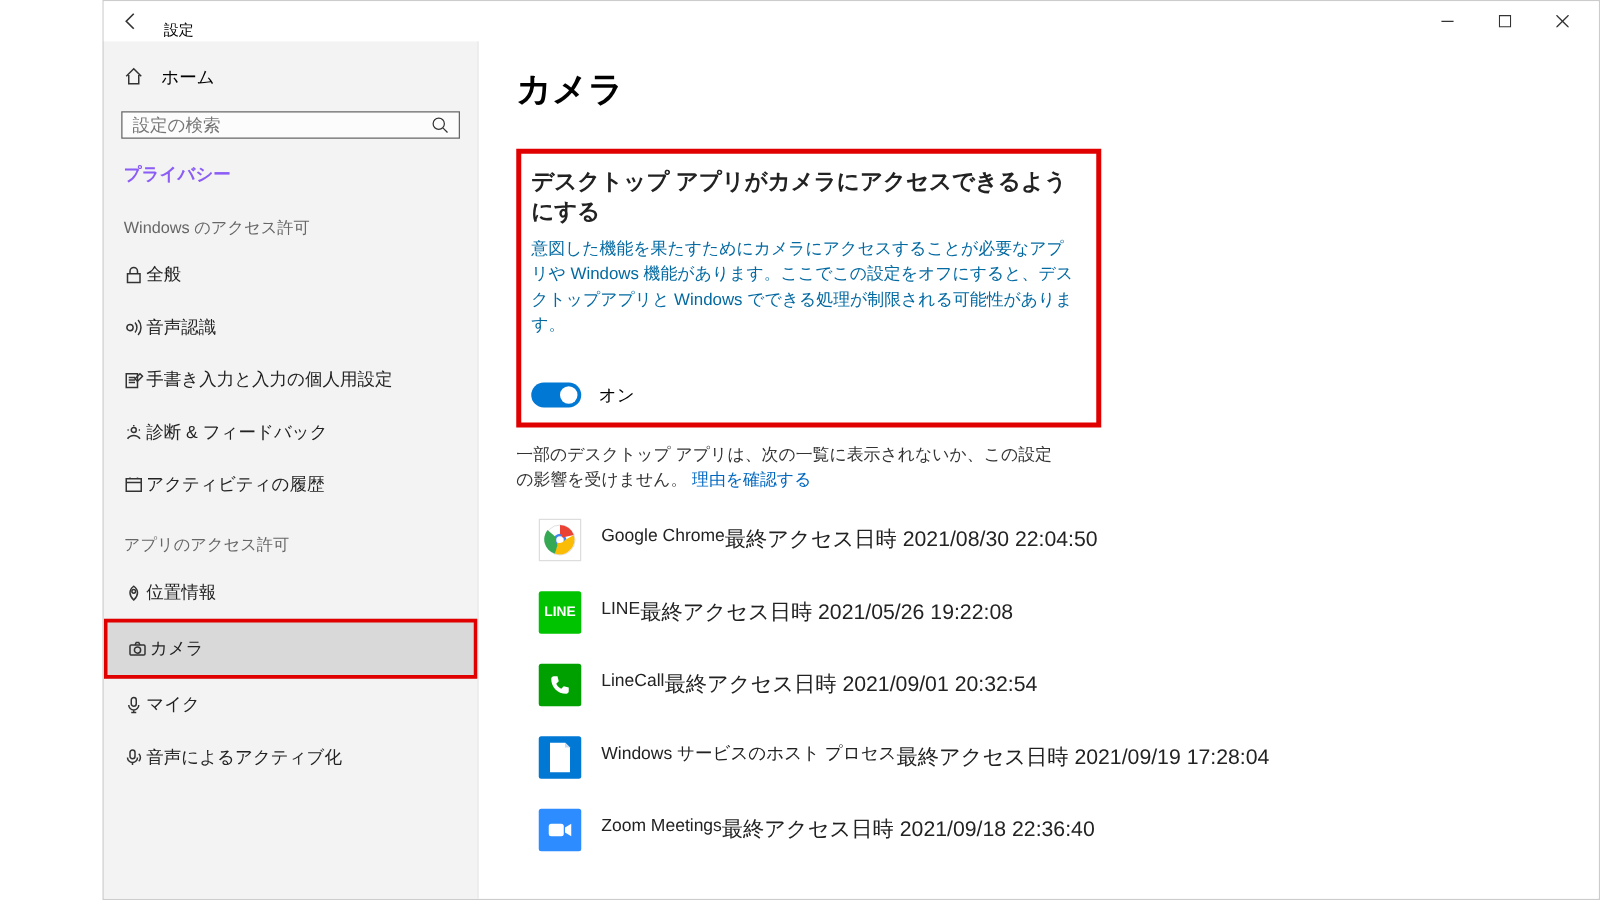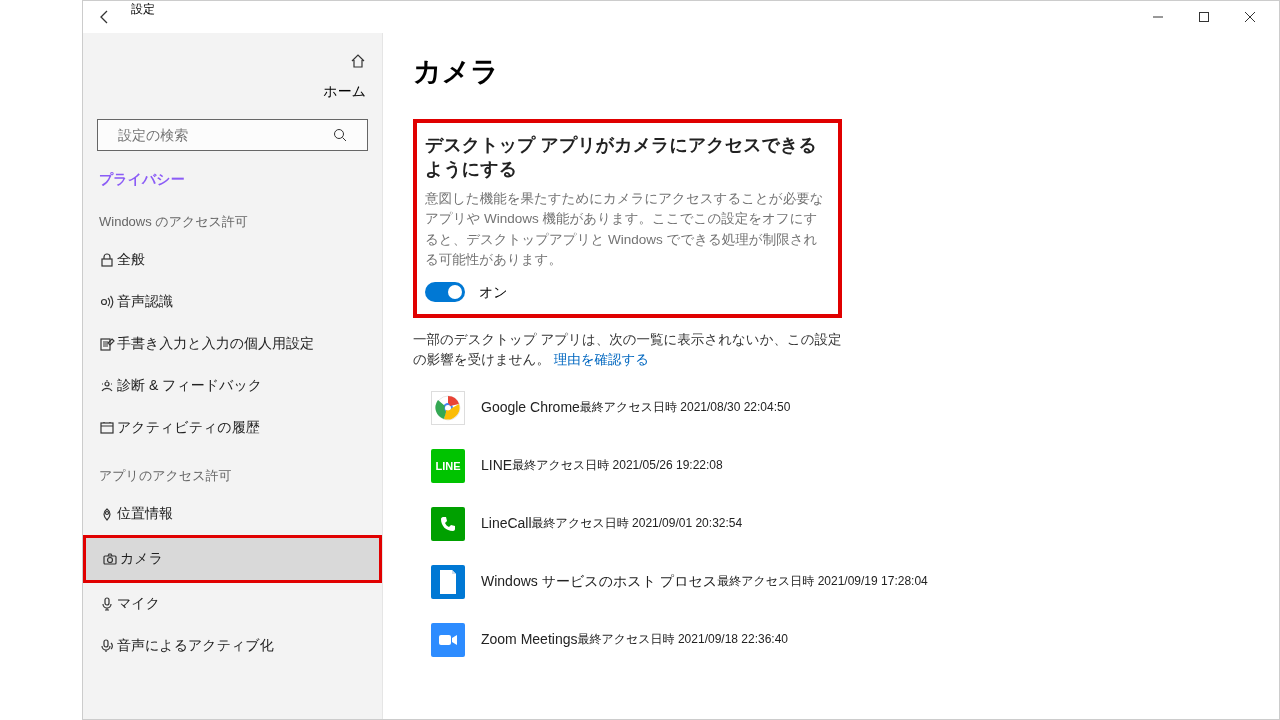--- a/index.html
+++ b/index.html
@@ -18,21 +18,21 @@
   right: 0;
   bottom: 0;
   background: #fff;
   border: 1px solid #ccc;
   display: flex;
   flex-direction: column;
 }
 .titlebar {
   height: 32px;
   display: flex;
-  align-items: flex-start;
+  align-items: flex-end;
   padding: 0 6px;
   background: #fff;
 }
 .back-btn {
   width: 32px;
   height: 32px;
   display: flex;
   align-items: center;
   justify-content: center;
   font-size: 16px;
@@ -60,34 +60,33 @@
 }
 .sidebar {
   width: 300px;
   background: #f3f3f3;
   padding: 10px 0;
   overflow-y: auto;
   border-right: 1px solid #e5e5e5;
 }
 .home-row {
   display: flex;
-  align-items: flex-end;
+  align-items: flex-start;
   padding: 10px 16px;
   gap: 14px;
   font-size: 14px;
-  flex-direction: column;
 }
 .search-box {
   margin: 8px 14px 14px 14px;
   border: 1px solid #666;
   background: #fcfcfc;
-  height: 32px;
-  display: flex;
-  align-items: center;
-  padding: 0 20px;
+  height: 22px;
+  display: flex;
+  align-items: center;
+  padding: 0 8px;
 }
 .search-input {
   border: none;
   background: transparent;
   flex: 1;
   font-size: 14px;
   outline: none;
   color: #666;
 }
 .search-icon {
@@ -133,33 +132,33 @@
 }
 .page-title {
   font-size: 28px;
   font-weight: 600;
   margin-bottom: 28px;
 }
 .setting-box {
   border: 4px solid #e00000;
   padding: 10px 14px 12px 8px;
   margin-bottom: 12px;
-  width: 429px;
+  width: 468px;
 }
 .setting-heading {
   font-size: 18px;
   font-weight: 600;
   color: #222;
   margin-bottom: 8px;
 }
 .setting-desc {
   font-size: 13.5px;
-  color: #737373;
+  color: #0369a1;
   line-height: 1.5;
-  margin-bottom: 12px;
+  margin-bottom: 36px;
 }
 .toggle-row {
   display: flex;
   align-items: flex-end;
   gap: 14px;
 }
 .toggle {
   width: 40px;
   height: 20px;
   border-radius: 10px;
@@ -214,21 +213,21 @@
   border-radius: 2px;
 }
 .app-info {
   display: flex;
 }
 .app-name {
   font-size: 14px;
   color: #222;
 }
 .app-meta {
-  font-size: 12px;
+  font-size: 17px;
   color: #222;
 }
 svg { display: block; }
 </style>
 </head>
 <body>
 
 <div class="window">
   <div class="titlebar">
     <div class="back-btn">

